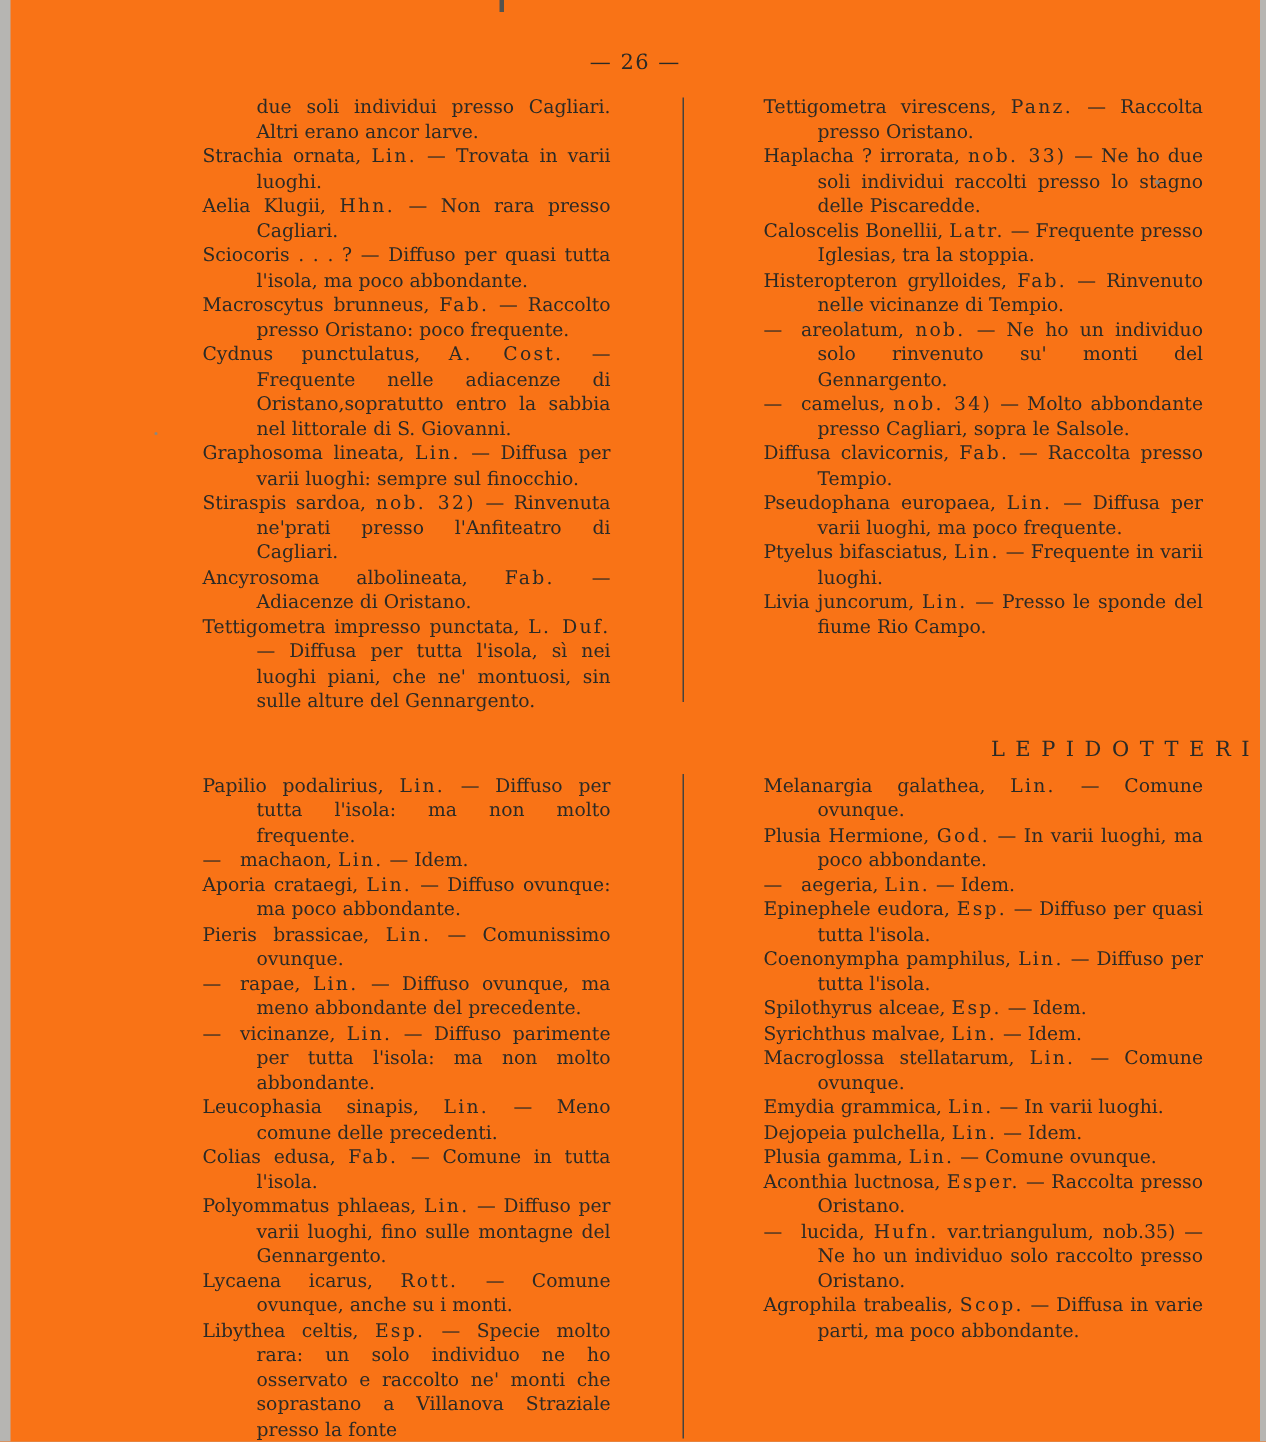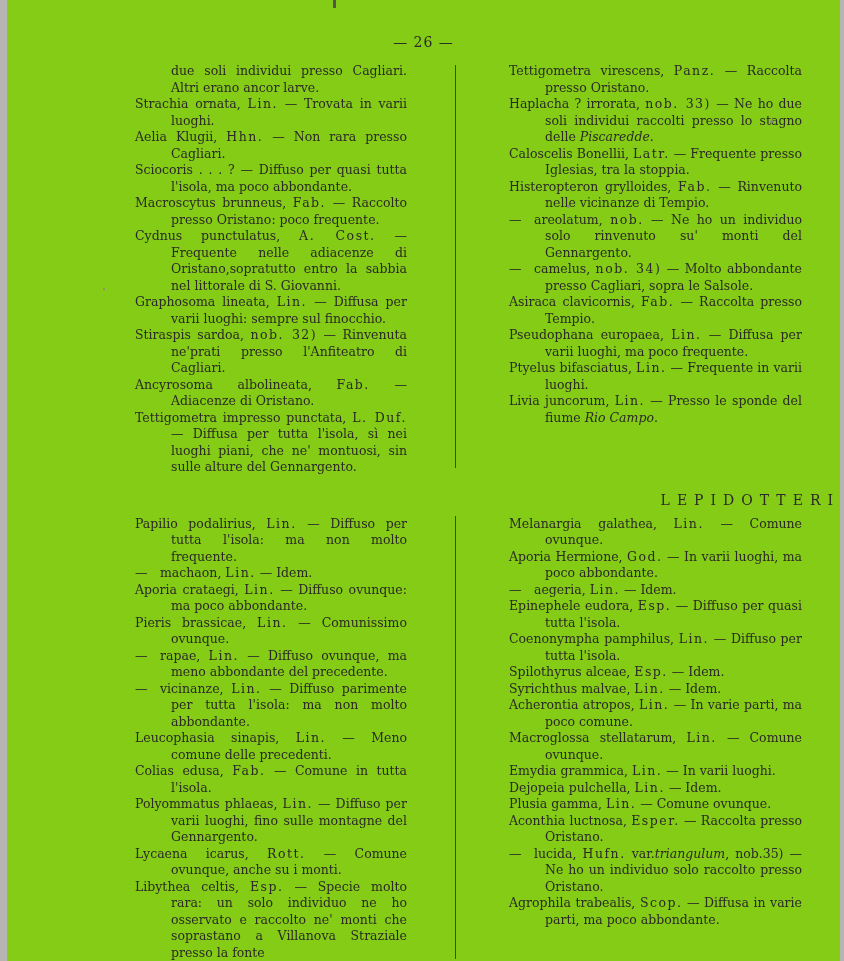--- a/index.html
+++ b/index.html
@@ -3,21 +3,21 @@
 <meta charset="utf-8">
 <style>
   html,body { margin:0; padding:0; }
   body {
     width:844px; height:961px; position:relative;
     background:#b6b5b2; overflow:hidden;
     font-family:"DejaVu Serif","Liberation Serif",serif;
   }
   .page {
     position:absolute; left:7px; top:0; right:4px; bottom:0;
-    background:#84cc16; color:#2b2a26;
+    background:#f97316; color:#2b2a26;
   }
   .pageno {
     text-align:center; padding-top:34px; font-size:14px;
     letter-spacing:1px; color:#2b2a26;
   }
   .section { display:flex; align-items:stretch;gap:31px; }
   .section.top { margin-top:13px; }
   .section.bottom { margin-top:8px; }
   .col { font-size:12.5px; line-height:16.5px; }
   .col-l { width:272px; margin-left:128px; }
@@ -25,21 +25,21 @@
   .divider { width:1px; background:#45433e; margin-left:17px; }
   .section.top .divider { margin-top:2px; margin-bottom:8px; }
   .section.bottom .divider { margin-bottom:2px; }
   .entry {
     margin:0; text-align:justify;
     padding-left:36px; text-indent:-36px;
   }
   .entry.cont { text-indent:0; padding-left:36px; }
   .name { font-weight:normal; }
   .auth { letter-spacing:1.5px; }
-  .it { font-style:italic; }
+  .it { }
   .heading {
     text-align:right; margin-top:16px; margin-bottom:6px;
     font-size:14px; letter-spacing:7px; color:#2b2a26;
   }
   .artifact-tick {
     position:absolute; left:326px; top:0; width:3px; height:8px;
     background:#55534e;
   }
   .speck { position:absolute; width:3px; height:3px; background:#8a8880; border-radius:50%; }
   .speck.s1 { left:763px; top:120px; }
@@ -72,21 +72,21 @@
         <p class="entry"><span class="name">Tettigometra impresso punctata,</span> <span class="auth">L. Duf.</span> <span>— Diffusa per tutta l'isola, sì nei luoghi piani, che ne' montuosi, sin sulle alture del Gennargento.</span></p>
       </div>
     <div class="divider"></div>
     <div class="col col-r">
         <p class="entry"><span class="name">Tettigometra virescens,</span> <span class="auth">Panz.</span> <span>— Raccolta presso Oristano.</span></p>
         <p class="entry"><span class="name">Haplacha ? irrorata,</span> <span class="auth">nob. 33)</span> <span>— Ne ho due soli individui raccolti presso lo stagno delle </span><span class="it">Piscaredde</span><span>.</span></p>
         <p class="entry"><span class="name">Caloscelis Bonellii,</span> <span class="auth">Latr.</span> <span>— Frequente presso Iglesias, tra la stoppia.</span></p>
         <p class="entry"><span class="name">Histeropteron grylloides,</span> <span class="auth">Fab.</span> <span>— Rinvenuto nelle vicinanze di Tempio.</span></p>
         <p class="entry"><span class="name">— areolatum,</span> <span class="auth">nob.</span> <span>— Ne ho un individuo solo rinvenuto su' monti del Gennargento.</span></p>
         <p class="entry"><span class="name">— camelus,</span> <span class="auth">nob. 34)</span> <span>— Molto abbondante presso Cagliari, sopra le Salsole.</span></p>
-        <p class="entry"><span class="name">Asiraca clavicornis,</span> <span class="auth">Fab.</span> <span>— Raccolta presso Tempio.</span></p>
+        <p class="entry"><span class="name">Diffusa clavicornis,</span> <span class="auth">Fab.</span> <span>— Raccolta presso Tempio.</span></p>
         <p class="entry"><span class="name">Pseudophana europaea,</span> <span class="auth">Lin.</span> <span>— Diffusa per varii luoghi, ma poco frequente.</span></p>
         <p class="entry"><span class="name">Ptyelus bifasciatus,</span> <span class="auth">Lin.</span> <span>— Frequente in varii luoghi.</span></p>
         <p class="entry"><span class="name">Livia juncorum,</span> <span class="auth">Lin.</span> <span>— Presso le sponde del fiume </span><span class="it">Rio Campo</span><span>.</span></p>
       </div>
   </div>
 
   <div class="heading">LEPIDOTTERI</div>
 
   <div class="section bottom">
     <div class="col col-l">
@@ -98,27 +98,26 @@
         <p class="entry"><span class="name">— vicinanze,</span> <span class="auth">Lin.</span> <span>— Diffuso parimente per tutta l'isola: ma non molto abbondante.</span></p>
         <p class="entry"><span class="name">Leucophasia sinapis,</span> <span class="auth">Lin.</span> <span>— Meno comune delle precedenti.</span></p>
         <p class="entry"><span class="name">Colias edusa,</span> <span class="auth">Fab.</span> <span>— Comune in tutta l'isola.</span></p>
         <p class="entry"><span class="name">Polyommatus phlaeas,</span> <span class="auth">Lin.</span> <span>— Diffuso per varii luoghi, fino sulle montagne del Gennargento.</span></p>
         <p class="entry"><span class="name">Lycaena icarus,</span> <span class="auth">Rott.</span> <span>— Comune ovunque, anche su i monti.</span></p>
         <p class="entry"><span class="name">Libythea celtis,</span> <span class="auth">Esp.</span> <span>— Specie molto rara: un solo individuo ne ho osservato e raccolto ne' monti che soprastano a Villanova Straziale presso la fonte </span></p>
       </div>
     <div class="divider"></div>
     <div class="col col-r">
         <p class="entry"><span class="name">Melanargia galathea,</span> <span class="auth">Lin.</span> <span>— Comune ovunque.</span></p>
-        <p class="entry"><span class="name">Aporia Hermione,</span> <span class="auth">God.</span> <span>— In varii luoghi, ma poco abbondante.</span></p>
+        <p class="entry"><span class="name">Plusia Hermione,</span> <span class="auth">God.</span> <span>— In varii luoghi, ma poco abbondante.</span></p>
         <p class="entry"><span class="name">— aegeria,</span> <span class="auth">Lin.</span> <span>— Idem.</span></p>
         <p class="entry"><span class="name">Epinephele eudora,</span> <span class="auth">Esp.</span> <span>— Diffuso per quasi tutta l'isola.</span></p>
         <p class="entry"><span class="name">Coenonympha pamphilus,</span> <span class="auth">Lin.</span> <span>— Diffuso per tutta l'isola.</span></p>
         <p class="entry"><span class="name">Spilothyrus alceae,</span> <span class="auth">Esp.</span> <span>— Idem.</span></p>
         <p class="entry"><span class="name">Syrichthus malvae,</span> <span class="auth">Lin.</span> <span>— Idem.</span></p>
-        <p class="entry"><span class="name">Acherontia atropos,</span> <span class="auth">Lin.</span> <span>— In varie parti, ma poco comune.</span></p>
         <p class="entry"><span class="name">Macroglossa stellatarum,</span> <span class="auth">Lin.</span> <span>— Comune ovunque.</span></p>
         <p class="entry"><span class="name">Emydia grammica,</span> <span class="auth">Lin.</span> <span>— In varii luoghi.</span></p>
         <p class="entry"><span class="name">Dejopeia pulchella,</span> <span class="auth">Lin.</span> <span>— Idem.</span></p>
         <p class="entry"><span class="name">Plusia gamma,</span> <span class="auth">Lin.</span> <span>— Comune ovunque.</span></p>
         <p class="entry"><span class="name">Aconthia luctnosa,</span> <span class="auth">Esper.</span> <span>— Raccolta presso Oristano.</span></p>
         <p class="entry"><span class="name">— lucida,</span> <span class="auth">Hufn.</span> <span>var.</span><span class="it">triangulum</span><span>, nob.35) — Ne ho un individuo solo raccolto presso Oristano.</span></p>
         <p class="entry"><span class="name">Agrophila trabealis,</span> <span class="auth">Scop.</span> <span>— Diffusa in varie parti, ma poco abbondante.</span></p>
       </div>
   </div>
 

